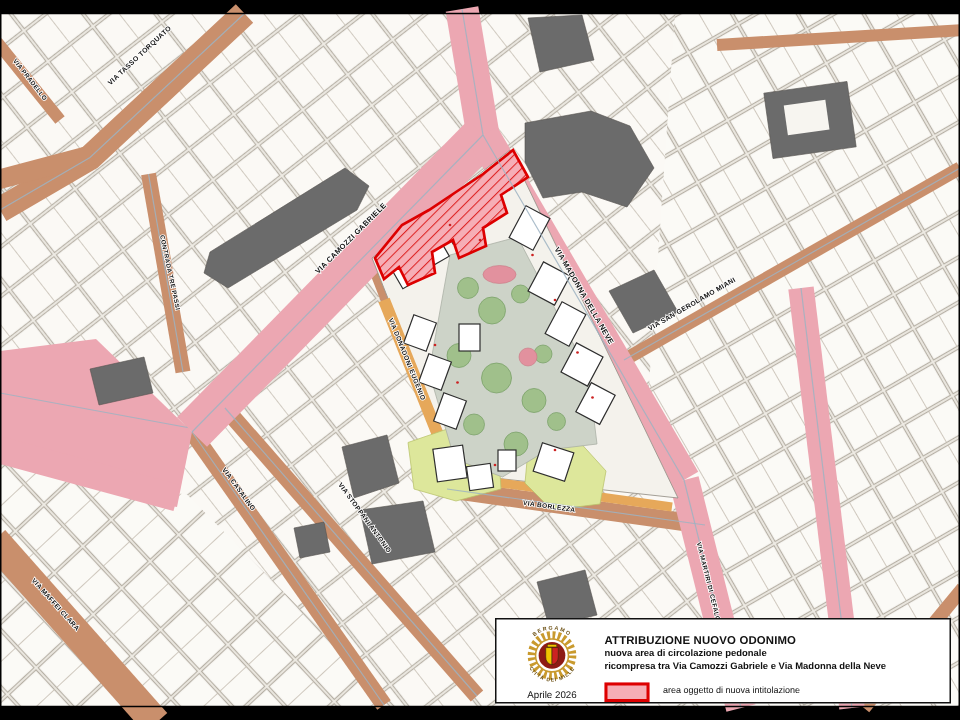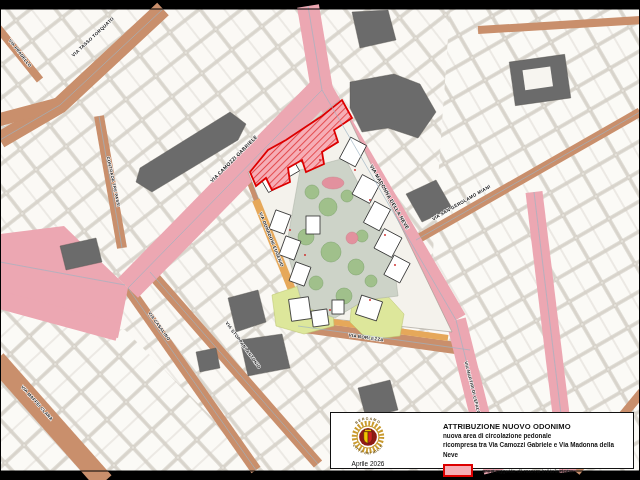--- a/index.html
+++ b/index.html
@@ -17,21 +17,21 @@
   .wb{fill:#ffffff;stroke:#2e2e2e;stroke-width:.8;}
   .lime{fill:var(--lime-area);stroke:#b8c26a;stroke-width:.5;}
   .tree{fill:var(--tree-green);stroke:#6f9a5c;stroke-width:.5;opacity:.9;}
   .blob{fill:#e2919e;stroke:#c97783;stroke-width:.4;}
   
   #legend{position:absolute;left:330px;top:412px;width:304px;height:57px;
           background:#fff;border:1.3px solid #111;box-sizing:border-box;}
   #legend .logo{position:absolute;left:8px;top:2px;width:58px;height:46px;}
   #legend .date{position:absolute;left:2px;top:47px;width:70px;text-align:center;
                 font-size:6.5px;color:#111;}
-  #legend .col{position:absolute;left:72px;top:9px;right:4px;margin-left:40px;}
+  #legend .col{position:absolute;left:72px;top:9px;right:4px;}
   #legend .title{font-size:7.6px;font-weight:700;color:#111;letter-spacing:.1px;}
   #legend .sub{font-size:6.3px;font-weight:700;color:#111;line-height:1.5;}
   #legend .row{margin-top:5px;display:flex;align-items:center;}
   #legend .swatch{width:26px;height:9px;background:var(--new-area-fill);
                   border:2.2px solid var(--new-area-border);}
   #legend .ilabel{font-size:6px;color:#111;margin-left:9px;}
 </style>
 </head>
 <body>
 

